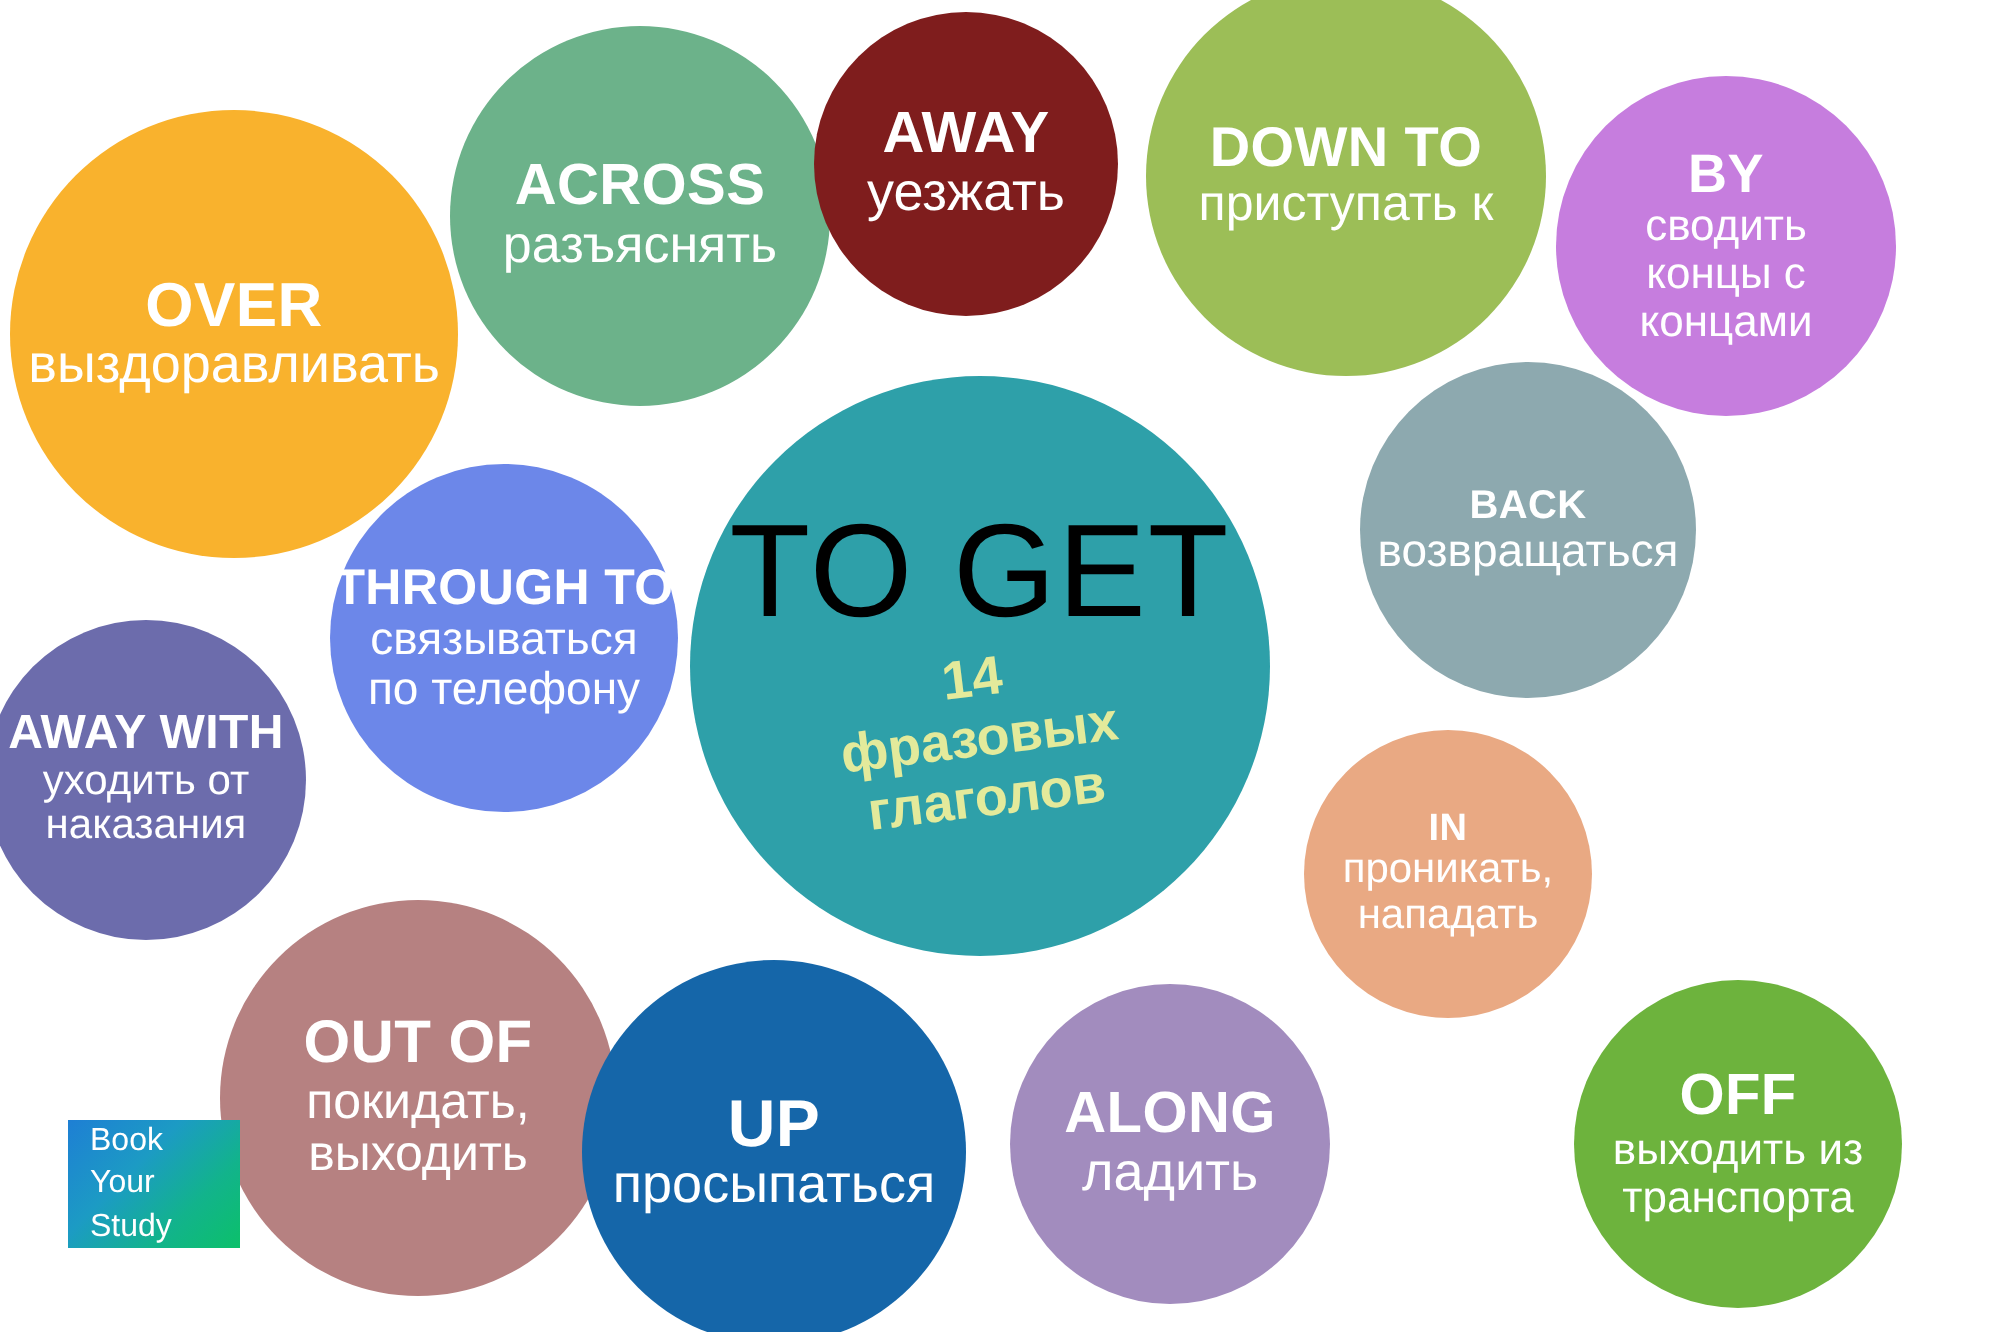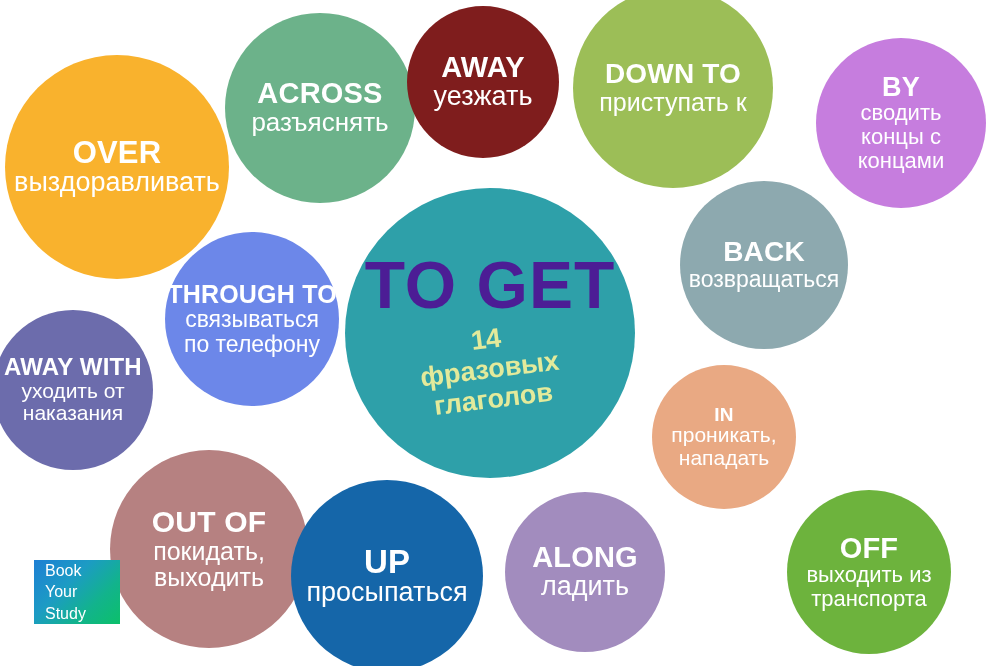--- a/index.html
+++ b/index.html
@@ -58,26 +58,26 @@
   #b-across .ru{font-size:26px;}
 
   #b-away      {left:407px; top:6px;   width:152px; height:152px; background:#5B7CB1;}
   #b-away .en  {font-size:29px;}
   #b-away .ru  {font-size:27px;}
 
   #b-downto    {left:573px; top:-12px; width:200px; height:200px; background:#9CBE57;}
   #b-downto .en{font-size:28px;}
   #b-downto .ru{font-size:25px;}
 
-  #b-by        {left:816px; top:38px;  width:170px; height:170px; background:#C67DDE;}
+  #b-by        {left:778px; top:38px;  width:170px; height:170px; background:#C67DDE;}
   #b-by .en    {font-size:27px;}
   #b-by .ru    {font-size:22px;}
 
   #b-back      {left:680px; top:181px; width:168px; height:168px; background:#8DA9AF;}
-  #b-back .en  {font-size:28px;}
+  #b-back .en  {font-size:20px;}
   #b-back .ru  {font-size:23px;}
 
   #b-through   {left:165px; top:232px; width:174px; height:174px; background:#6C87E9;}
   #b-through .en{font-size:25px;}
   #b-through .ru{font-size:23px;}
 
   #b-awaywith  {left:-7px;  top:310px; width:160px; height:160px; background:#6C6CAC;}
   #b-awaywith .en{font-size:24px;}
   #b-awaywith .ru{font-size:21px;}
 
@@ -107,22 +107,22 @@
 
   
   #b-center{
     left:345px; top:188px; width:290px; height:290px;
     background:#2EA0A9;
     flex-direction:column;
     justify-content:center;
   }
   #b-center .main{
     font-size:66px;
-    font-weight:bold;
-    color:#4c1d95;
+    font-weight:normal;
+    color:#000000;
     letter-spacing:1px;
     line-height:1;
     white-space:nowrap;
   }
   #b-center .sub{
     margin-top:6px;
     font-size:27px;
     font-weight:bold;
     color:#E3EA9B;
     line-height:1.12;

